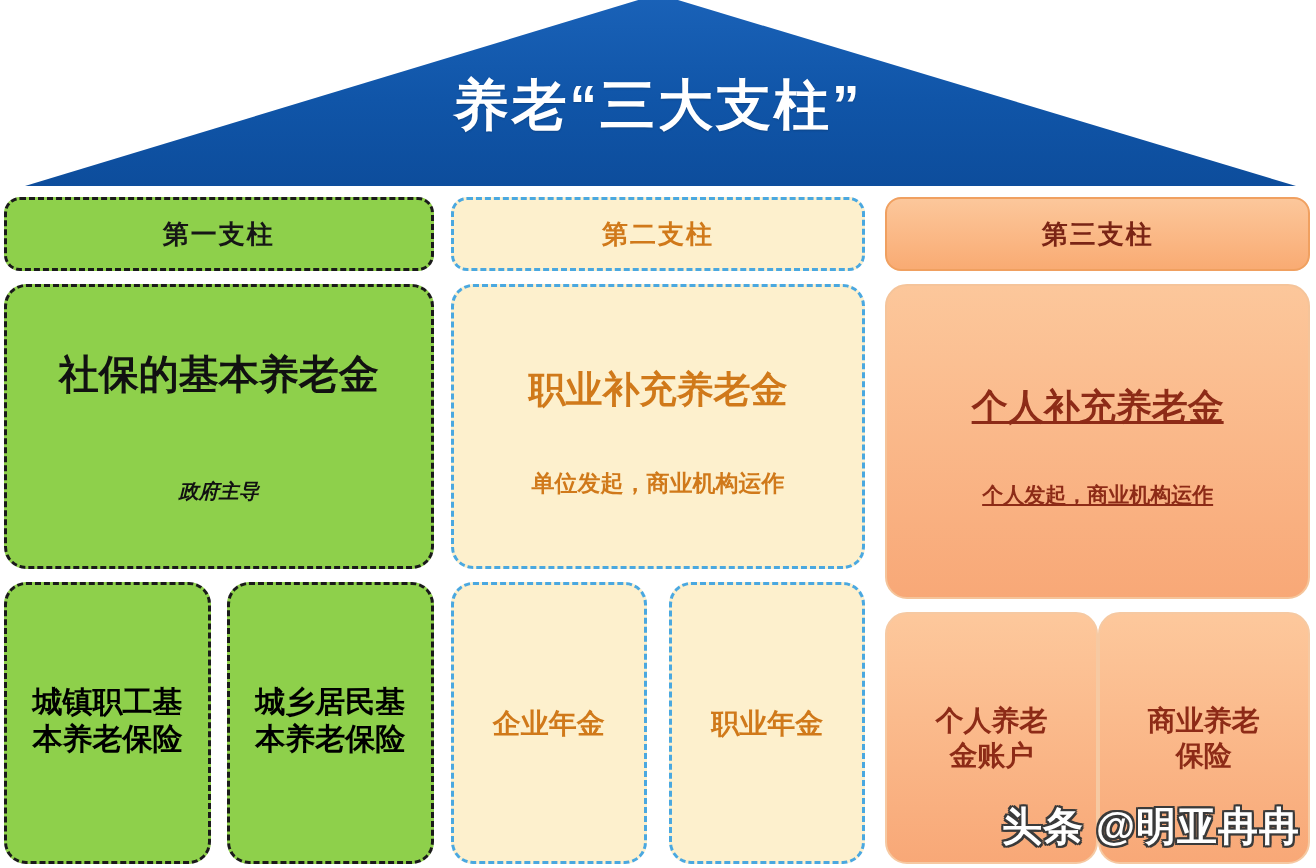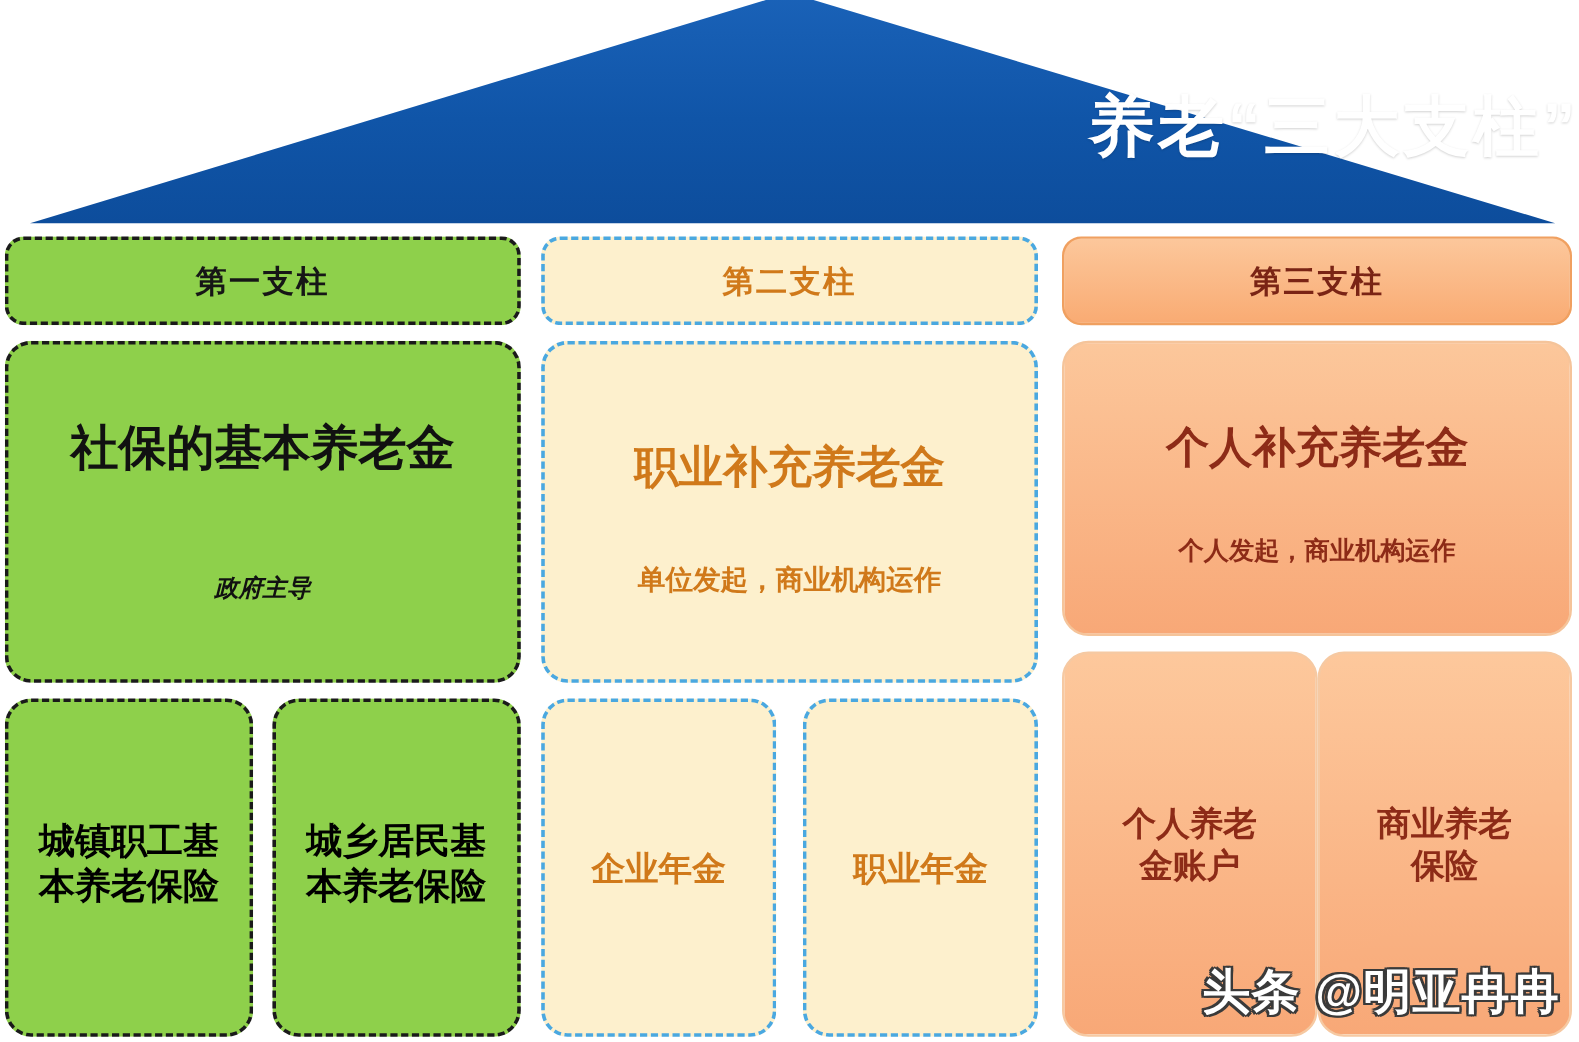--- a/index.html
+++ b/index.html
@@ -29,21 +29,21 @@
     width: 1316px;
     height: 190px;
   }
   .roof svg { display: block; }
 
   .roof-title {
     position: absolute;
     left: 0;
     top: 78px;
     width: 1316px;
-    text-align: right;
+    text-align: center;
     color: #ffffff;
     font-size: 55px;
     font-weight: bold;
     letter-spacing: 3px;
     line-height: 1;
     white-space: nowrap;
     text-shadow: 0 1px 2px rgba(0,0,0,0.18);
   }
 
   
@@ -183,23 +183,24 @@
   .c3 .header-box {
     background: linear-gradient(180deg, #fcc79b 0%, #f9ab73 100%);
     border: 2px solid #f0a060;
     color: #7a2415;
     margin-bottom: 13px;
   }
   .c3 .main-box {
     background: linear-gradient(180deg, #fcc79b 0%, #f8a877 100%);
     border: 2px solid #f5c49a;
     color: #8d2b17;
-    height: 246px;
+    height: 315px;
     margin-bottom: 13px;
     padding-top: 10px;
+    text-decoration: underline;
   }
   .c3 .main-title { font-size: 36px; }
   .c3 .main-sub { font-size: 21px; margin-top: 54px; }
   .c3 .sub-row { gap: 0; }
   .c3 .sub-box {
     background: linear-gradient(180deg, #fdc89c 0%, #f8a877 100%);
     border: 2px solid #f6c9a2;
     color: #8d2b17;
     flex: 1 1 0;
     font-size: 28px;

